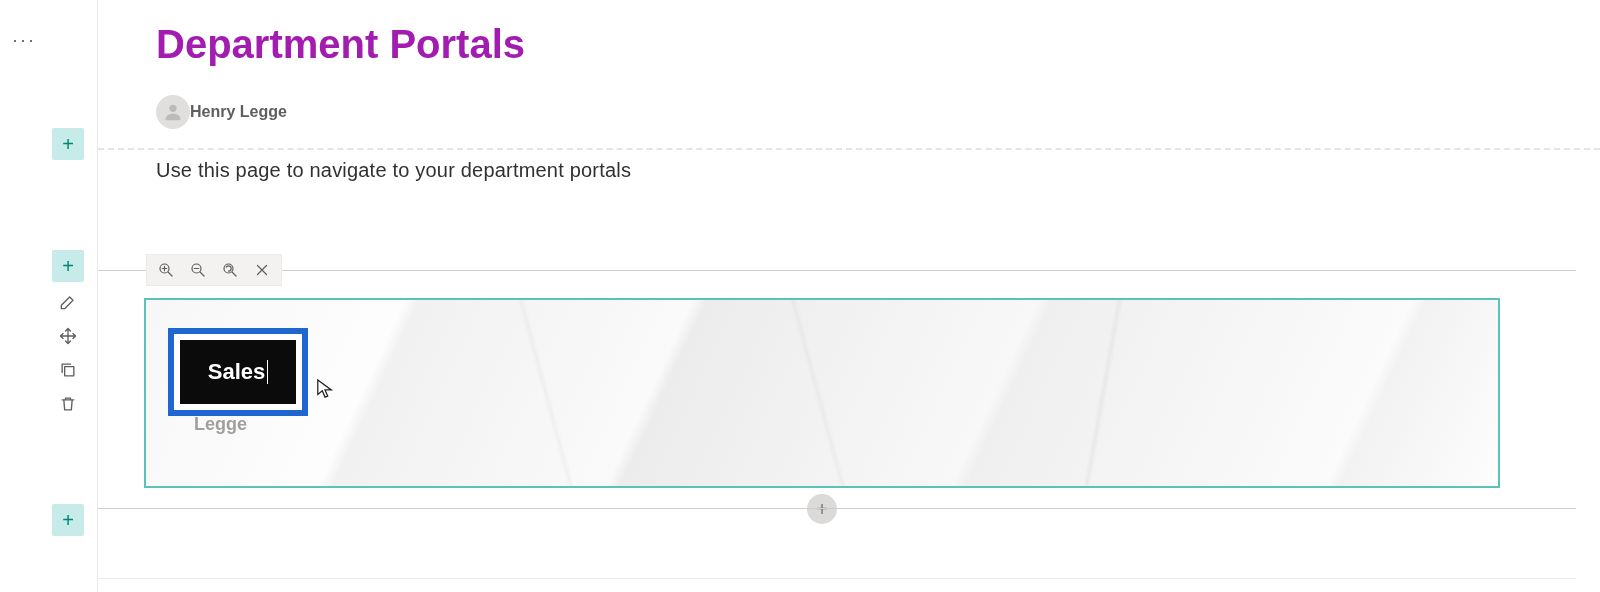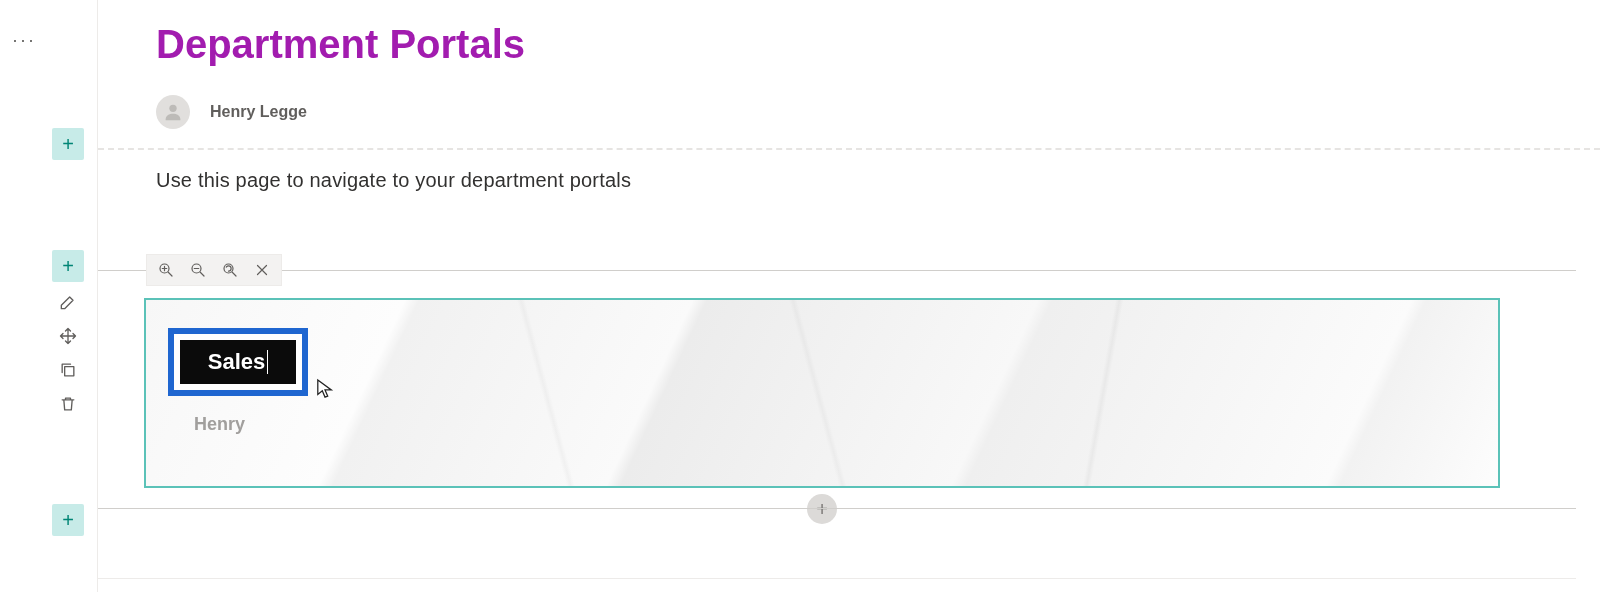--- a/index.html
+++ b/index.html
@@ -49,36 +49,36 @@
     position: absolute; left: 98px; top: 0; right: 0; height: 100%;
     padding-left: 58px;
     background: #fff;
   }
 
   h1.page-title {
     font-weight: 600; font-size: 40px; color: #a21caf;
     margin-top: 22px;
   }
   .byline {
-    display: flex; align-items: center; gap: 20px;
+    display: flex; align-items: center; gap: 0;
     margin-top: 28px; color: #605e5c; font-size: 16px; font-weight: 600;
   }
   .avatar {
     width: 34px; height: 34px; border-radius: 50%;
     background: #e1dfdd; display:flex; align-items:center; justify-content:center;
   }
   .avatar svg { width: 22px; height: 22px; fill: #bdbbb8; }
 
   .dash-divider {
     position: absolute; left: 98px; right: 0; top: 148px;
     border-top: 2px dashed #e6e4e2;
   }
 
   .intro {
-    font-size: 20px; color: #323130; margin-top: 40px;
+    font-size: 20px; color: #323130; margin-top: 30px;
     letter-spacing: .2px;
   }
 
   
   .section-line {
     position: absolute; left: 98px; right: 24px; top: 270px;
     border-top: 1px solid #d0cecb;
   }
 
   
@@ -102,21 +102,21 @@
     content:""; position:absolute; inset:0;
     background:
       linear-gradient(75deg, transparent 30%, rgba(0,0,0,.03) 30.3%, transparent 30.6%),
       linear-gradient(255deg, transparent 50%, rgba(0,0,0,.03) 50.3%, transparent 50.6%),
       linear-gradient(100deg, transparent 70%, rgba(0,0,0,.04) 70.3%, transparent 70.6%);
   }
 
   
   .btn-wrap { position: absolute; left: 22px; top: 28px; }
   .btn-selected {
-    width: 140px; height: 68px;
+    width: 140px; height: 88px;
     border: 6px solid #1f66d0;
     background: #fff; display:flex; align-items:center; justify-content:center;
     padding: 6px;
   }
   .btn-inner {
     width: 100%; height: 100%;
     background: #0b0b0b; color: #fff;
     display: flex; align-items: center; justify-content: center;
     font-weight: 600; font-size: 22px;
     position: relative;
@@ -273,21 +273,21 @@
 
 <div class="webpart">
   <div class="btn-wrap">
     <div class="btn-selected">
       <div class="btn-inner">
         <span>Sales</span>
           <span class="caret"></span>
       </div>
     </div>
   </div>
-  <div class="btn-placeholder">Henry</div>
+  <div class="btn-placeholder">Legge</div>
 
   <svg class="cursor" viewBox="0 0 20 24">
     <path d="M2 2 2 18 7 14 10 21 13 20 10 13 17 13z" fill="#fff" stroke="#222" stroke-width="1.4"></path>
   </svg>
 </div>
 
 <div class="add-below">
   <span>+</span>
 </div>
 

